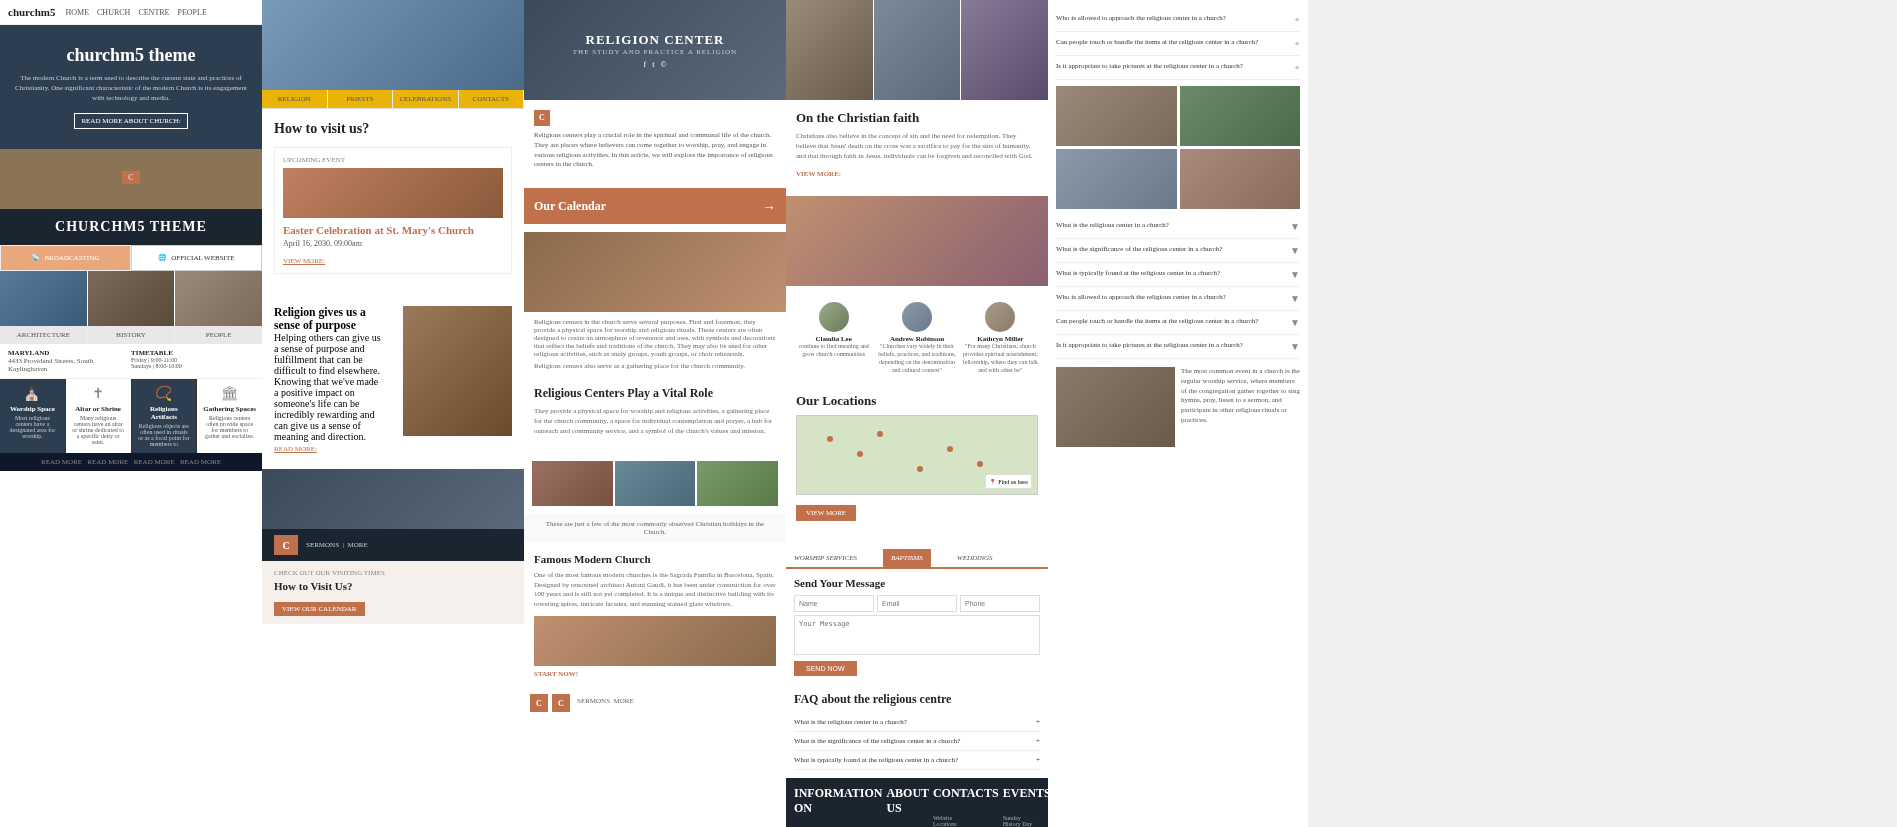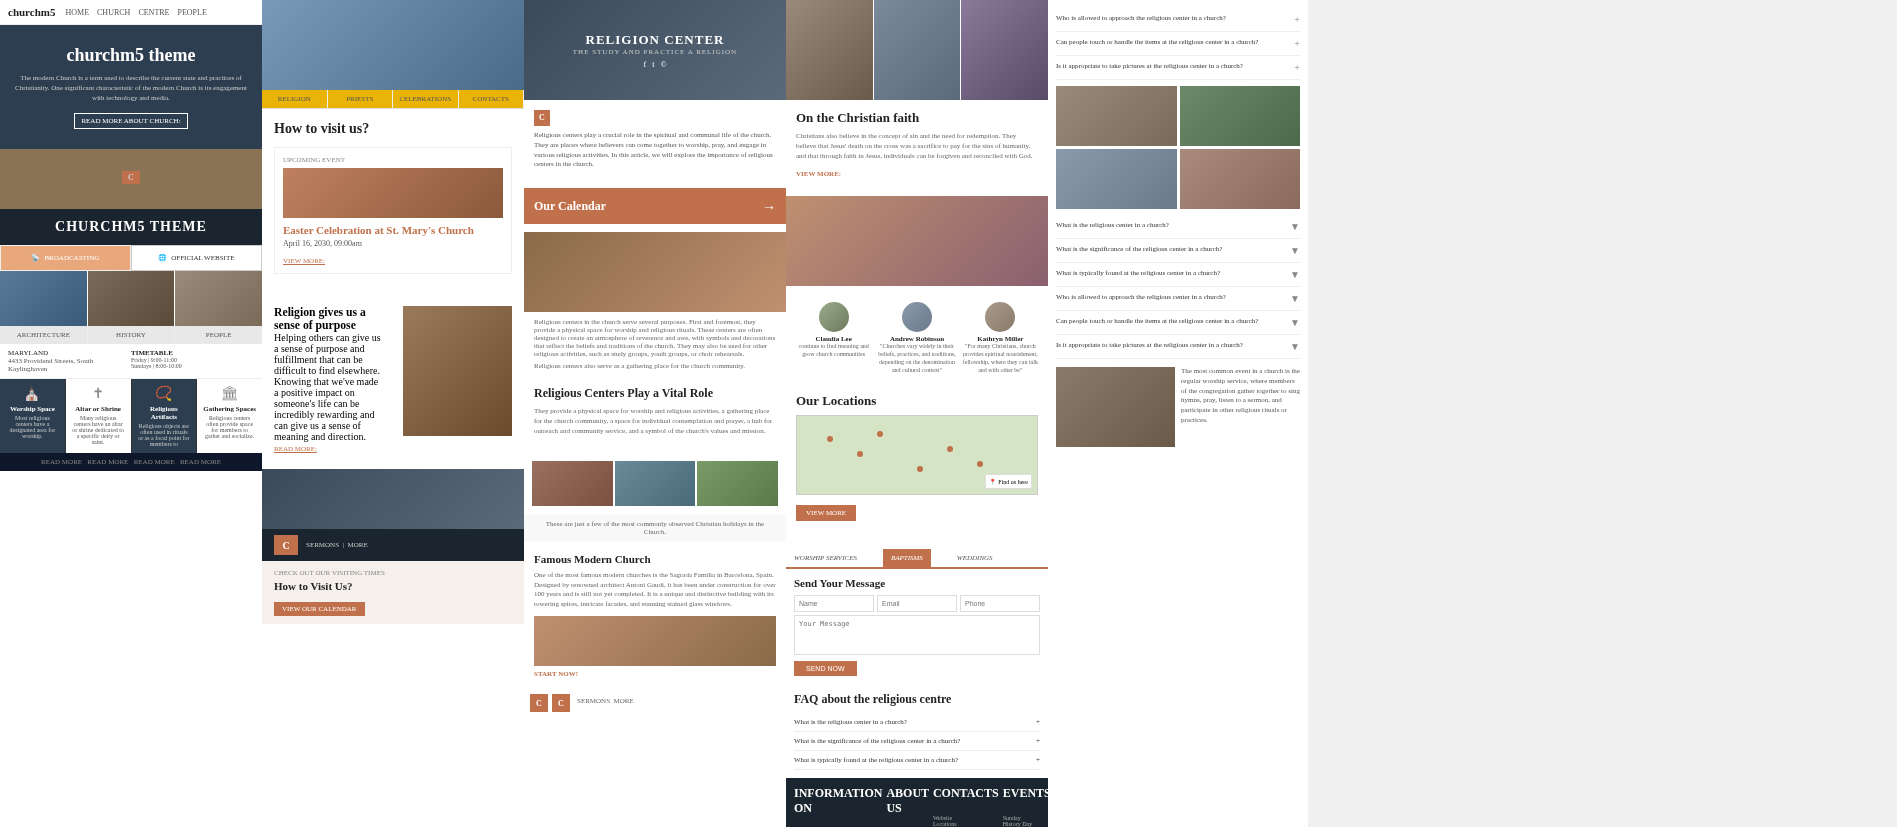--- a/index.html
+++ b/index.html
@@ -183,21 +183,21 @@
     <div class="panel1-img i2"></div>
     <div class="panel1-img i3"></div>
   </div>
   <div class="panel1-links">
     <div class="panel1-link">ARCHITECTURE</div>
     <div class="panel1-link">HISTORY</div>
     <div class="panel1-link">PEOPLE</div>
   </div>
   <div style="display:grid;grid-template-columns:1fr 1fr;font-size:7px;padding:5px 8px;color:#555;border-bottom:1px solid #eee;">
     <div>
-      <div style="font-weight:normal;color:#222;">MARYLAND</div>
+      <div style="font-weight:bold;color:#222;">MARYLAND</div>
       <div>4433 Providend Streets, South Kaylinghaven</div>
     </div>
     <div>
       <div style="font-weight:bold;color:#222;">TIMETABLE</div>
       <div style="white-space:pre-line;font-size:6px;">Friday | 9:00-11:00
 Sundays | 8:00-10:00</div>
     </div>
   </div>
   <div class="panel1-services">
     <div class="panel1-service dark">

